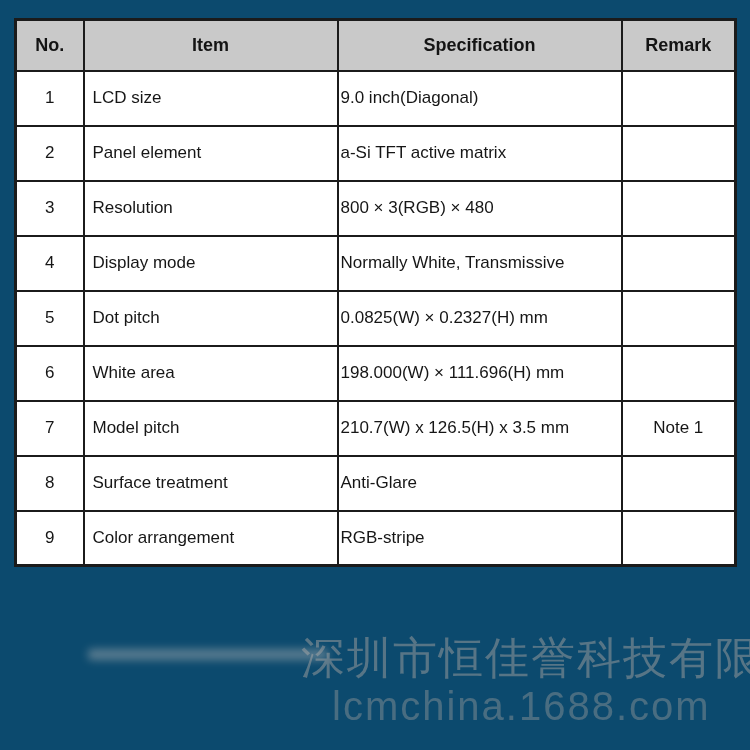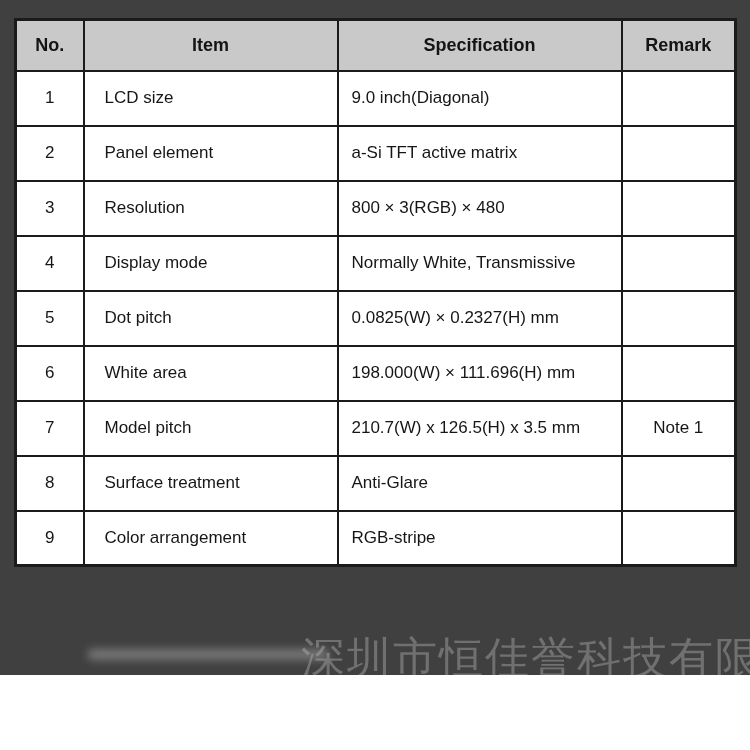--- a/index.html
+++ b/index.html
@@ -1,20 +1,20 @@
 <!DOCTYPE html>
 <html style="--header-bg: #c9c9c9; --border: #1b1b1b; --watermark: #9d9d9d;"><head>
 <meta charset="utf-8">
 <style>
   html, body { margin: 0; padding: 0; background: #ffffff; }
   .page {
     position: relative;
     width: 750px;
-    height: 675px;
-    background: #404040;
+    height: 750px;
+    background: #0c4a6e;
     font-family: "Liberation Sans", sans-serif;
     overflow: hidden;
   }
   table.spec {
     position: absolute;
     left: 14px;
     top: 18px;
     width: 720px;
     border-collapse: collapse;
     table-layout: fixed;
@@ -36,22 +36,22 @@
     color: #141414;
     text-align: center;
   }
   table.spec td {
     height: 55px;
     font-size: 17px;
     color: #161616;
     vertical-align: middle;
   }
   td.c-no     { text-align: center; }
-  td.c-item   { text-align: left; padding-left: 20px; }
-  td.c-spec   { text-align: left; padding-left: 13px; border-radius: 22px; }
+  td.c-item   { text-align: left; padding-left: 8px; }
+  td.c-spec   { text-align: left; padding-left: 2px; border-radius: 22px; }
   td.c-remark { text-align: center; }
   
   .t { position: relative; z-index: 3; }
   
   .wm {
     position: absolute;
     z-index: 2;
     white-space: nowrap;
     color: var(--watermark, #9d9d9d);
     pointer-events: none;

